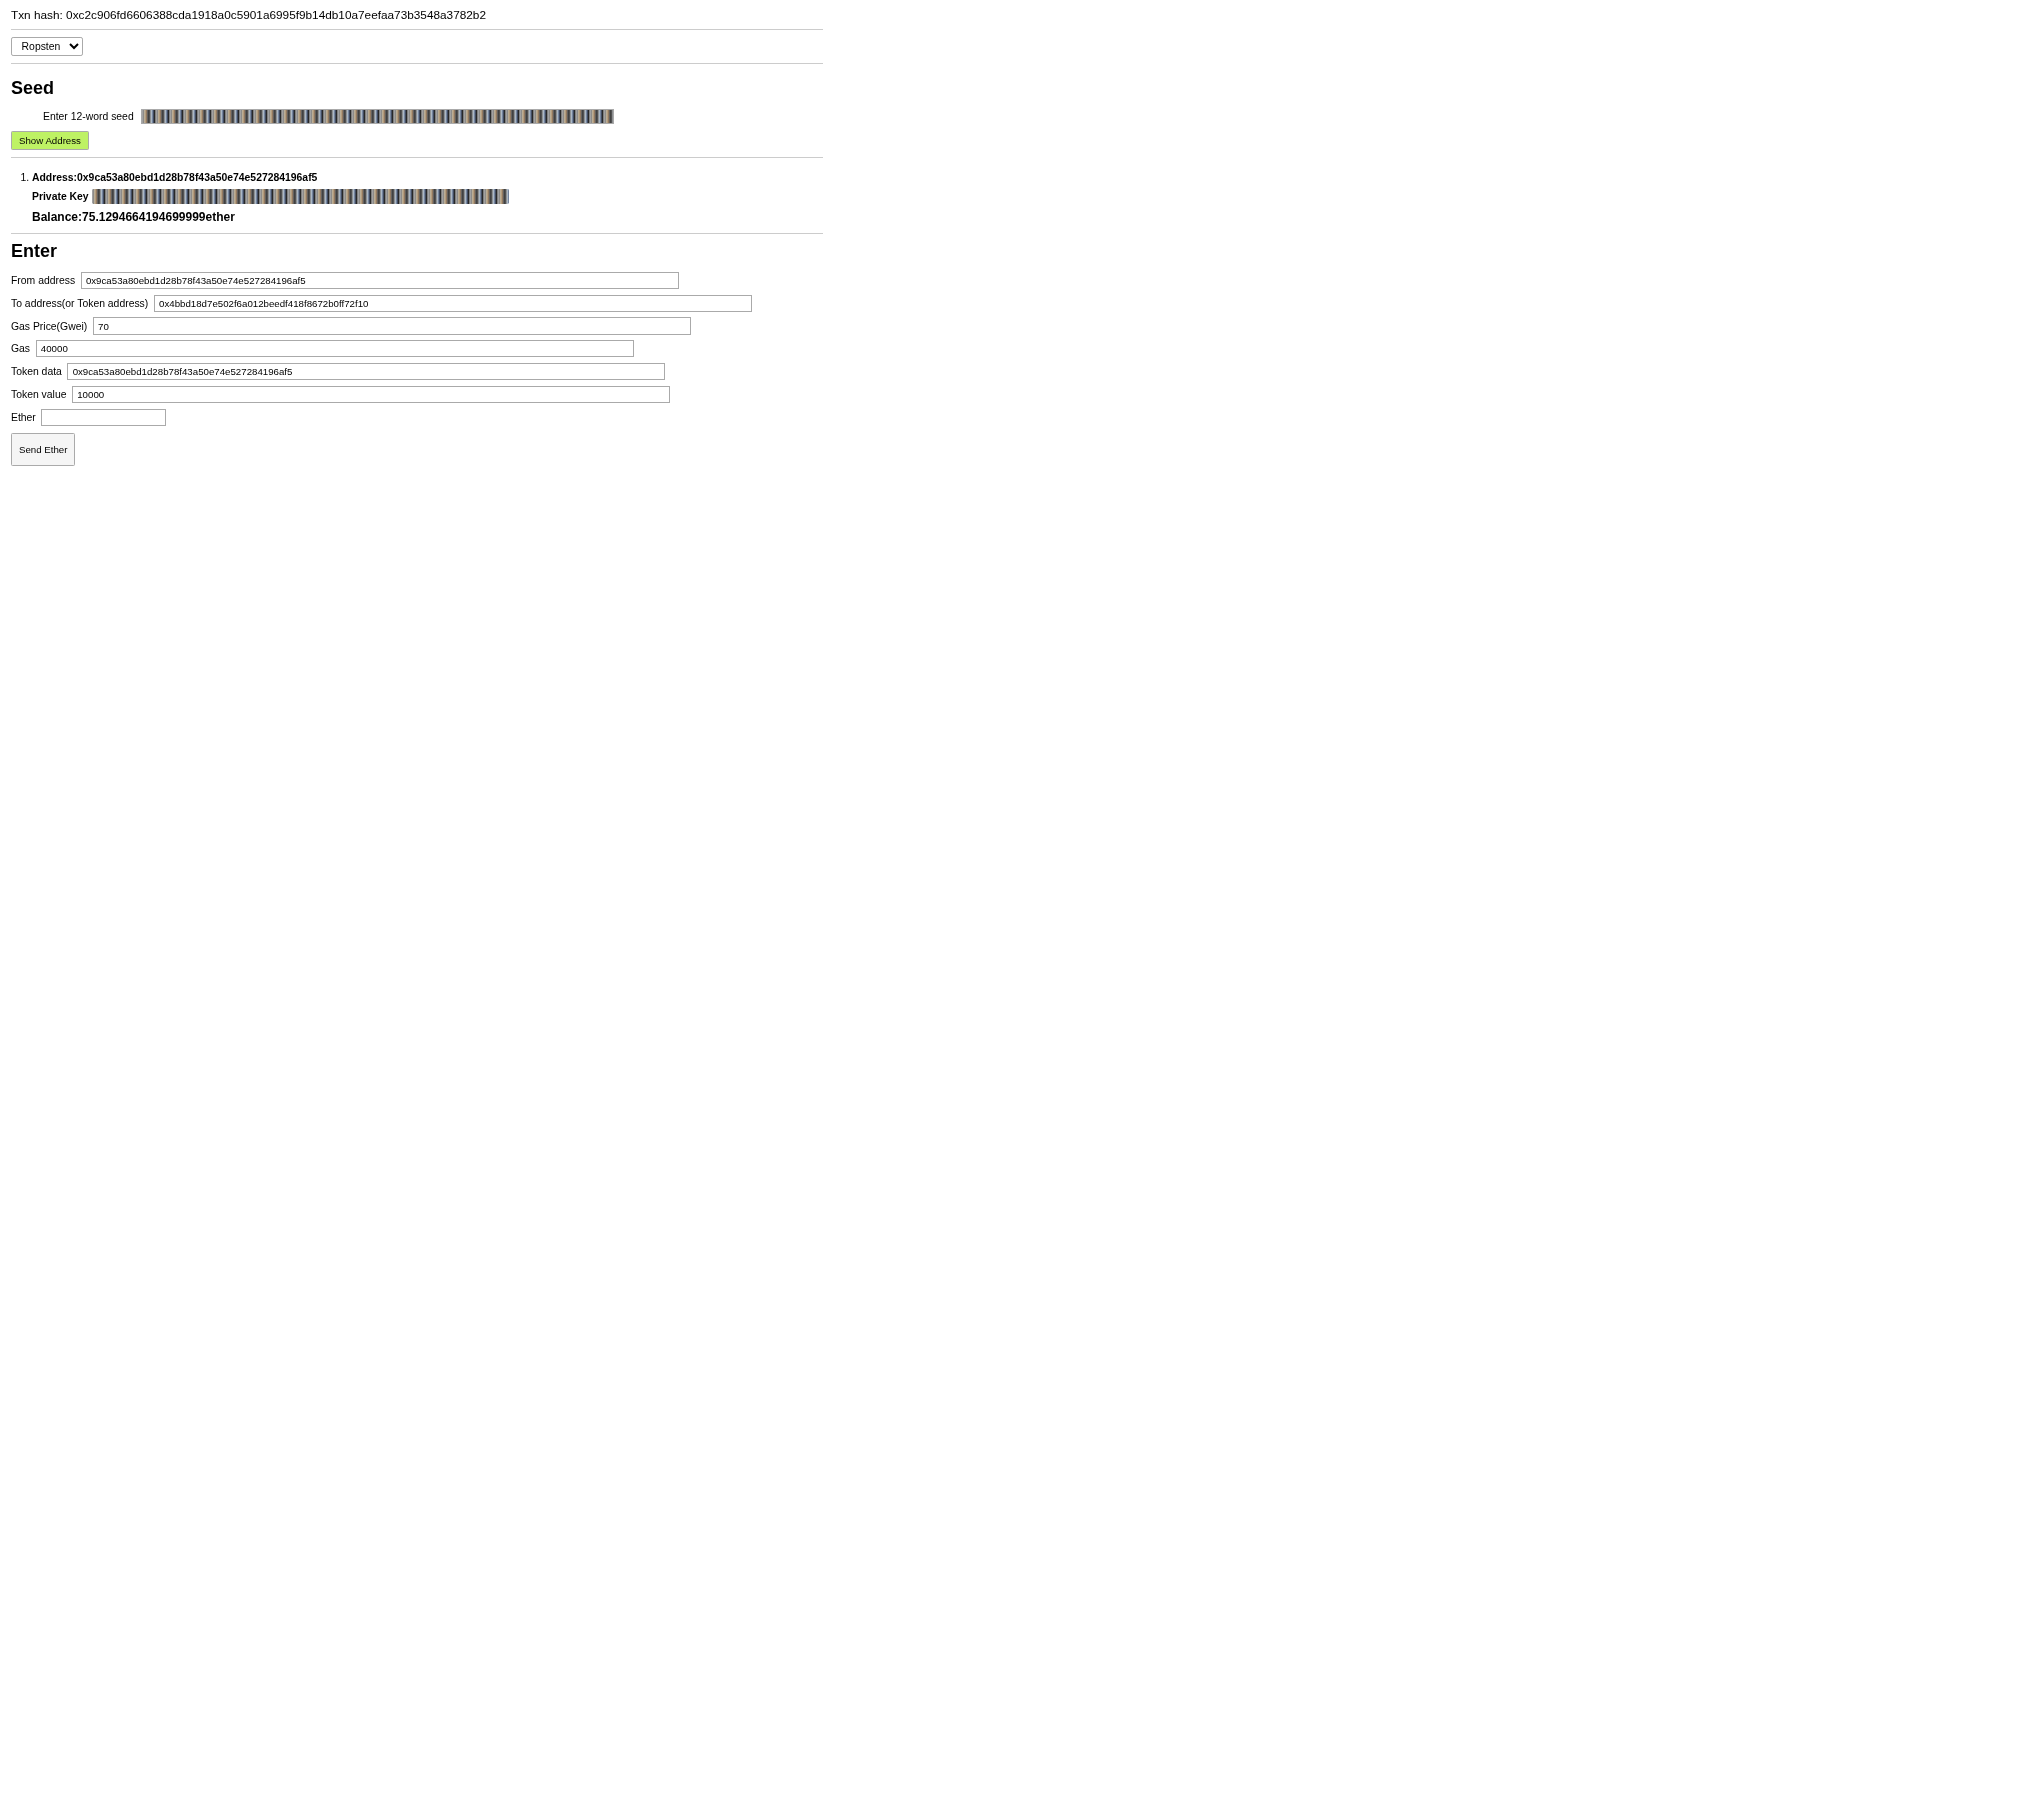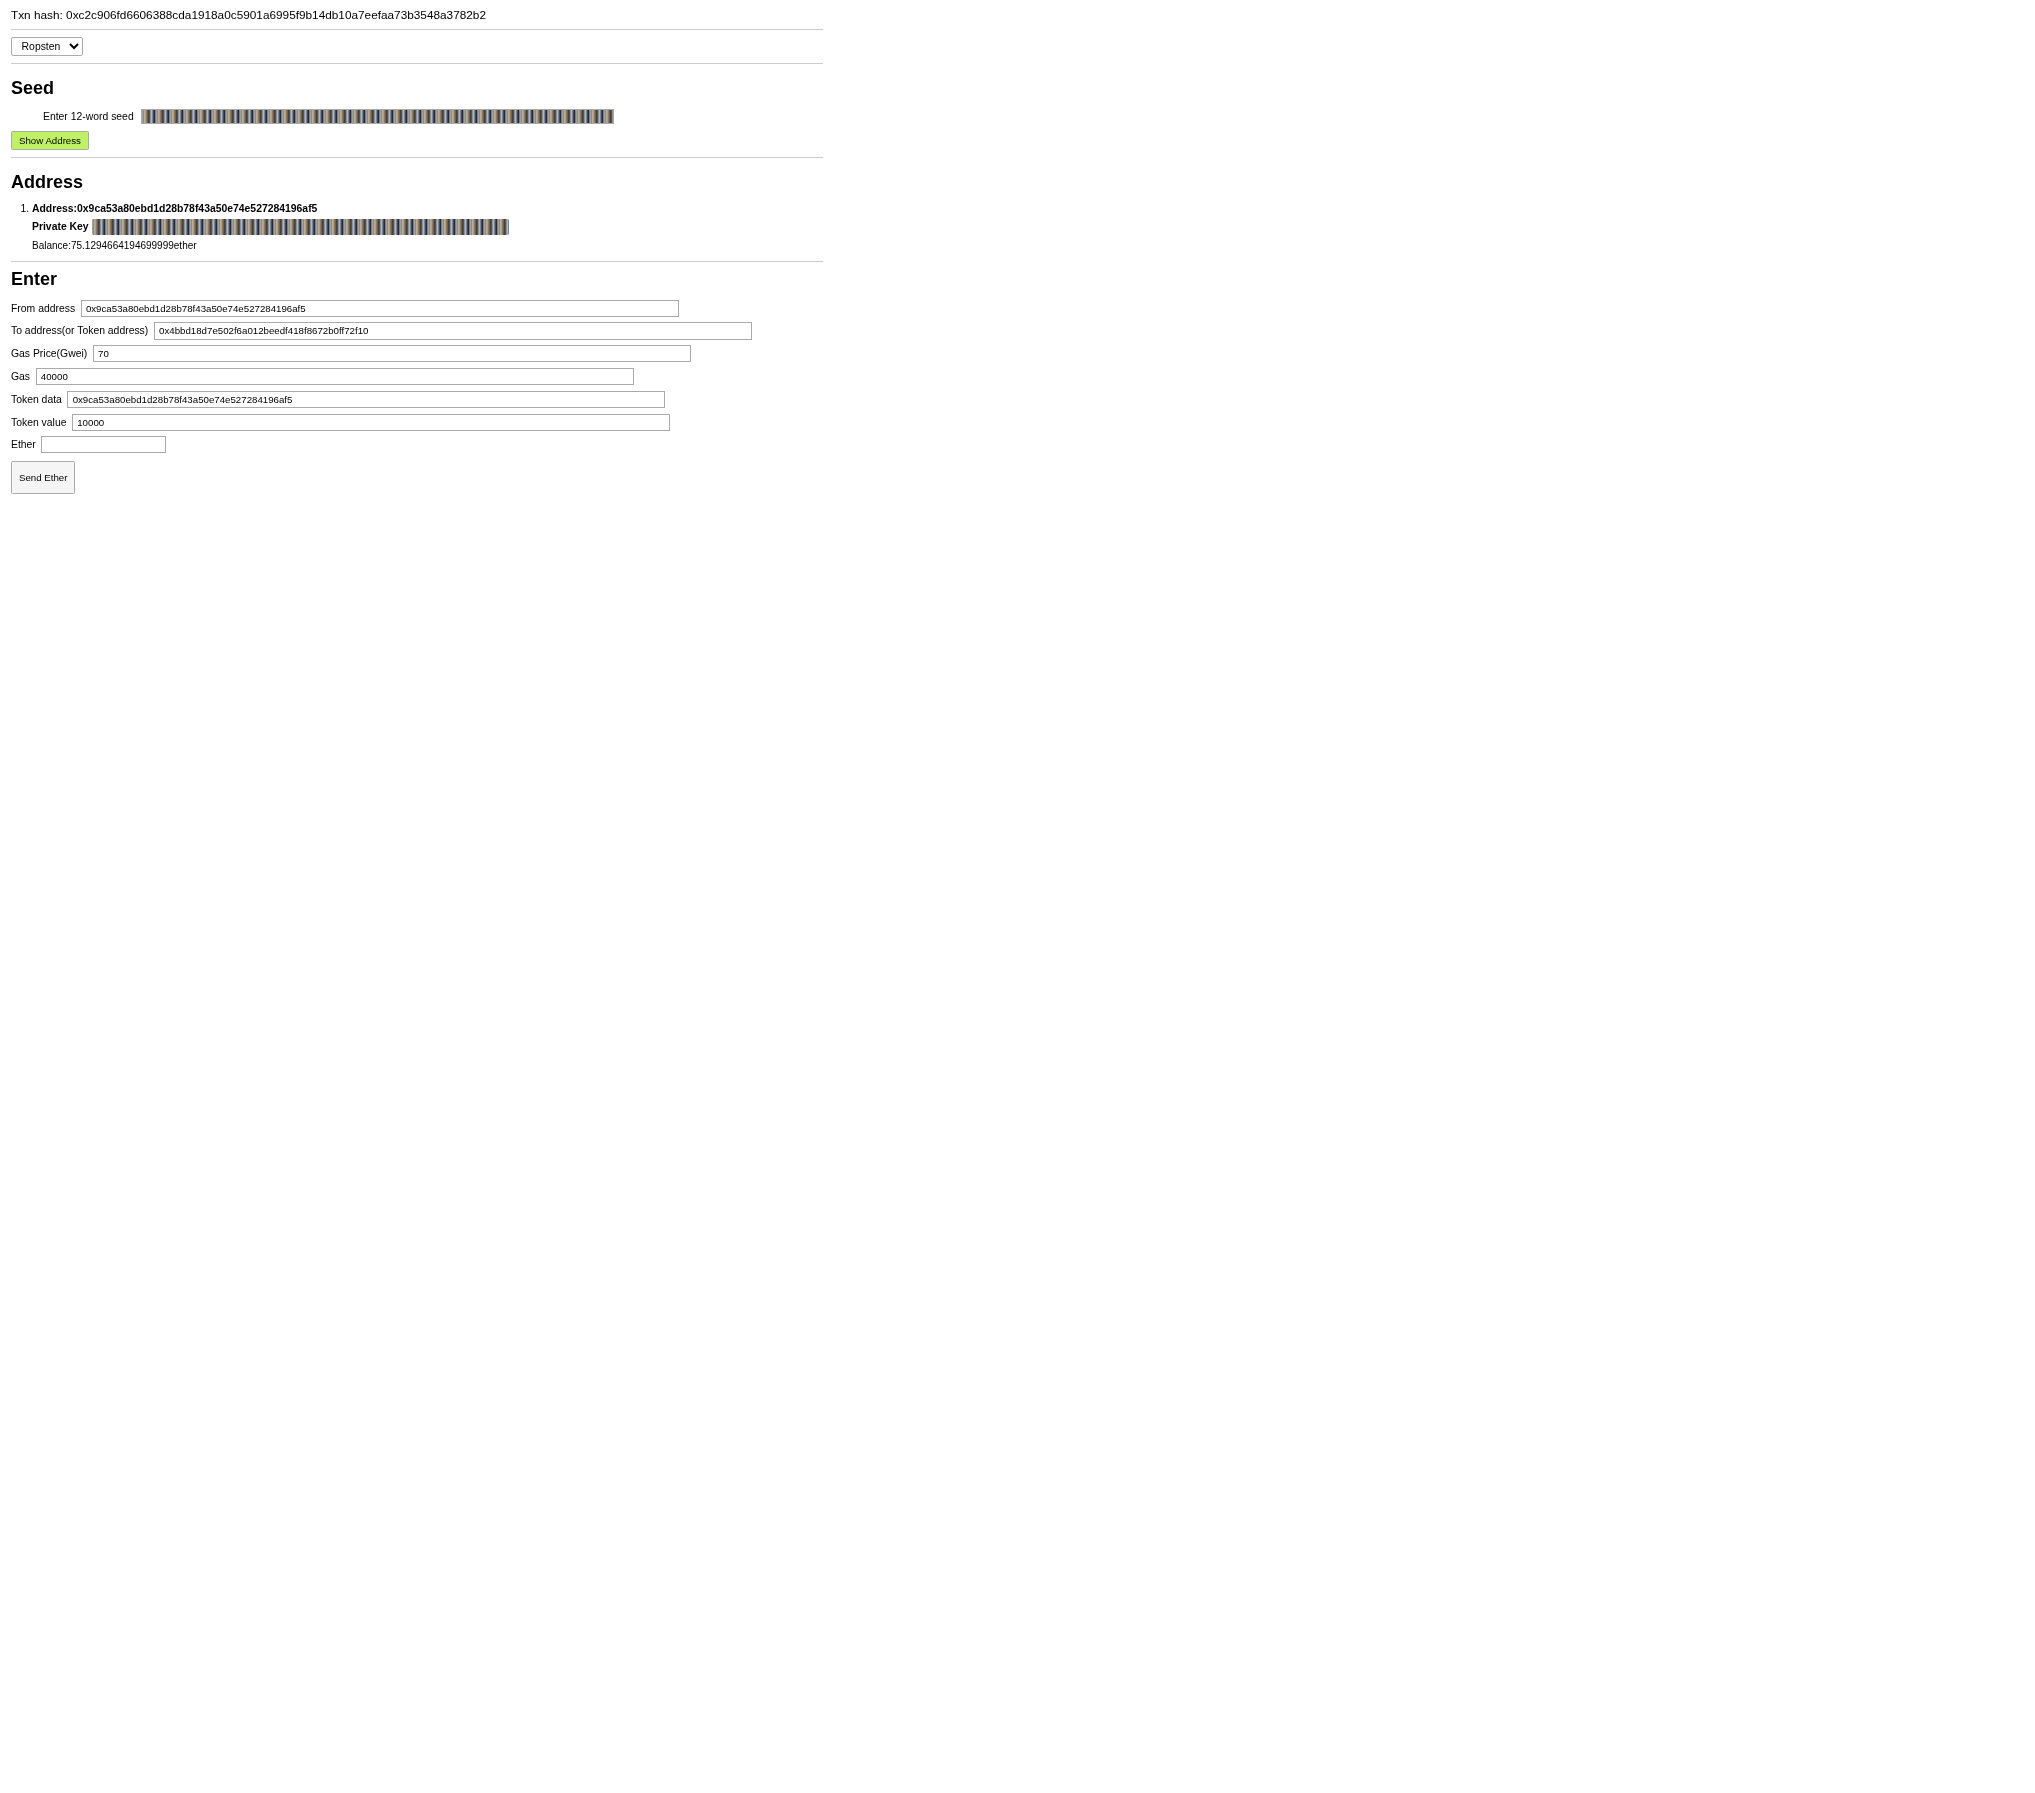--- a/index.html
+++ b/index.html
@@ -140,22 +140,22 @@
         #506080 11px,
         #282828 12.5px,
         #aaa 14px
       );
       filter: blur(0.7px);
       border: 0.7px solid #aaa;
       vertical-align: middle;
     }
 
     .balance-line {
-      font-weight: normal;
-      font-size: 10px;
+      font-weight: bold;
+      font-size: 12px;
     }
 
     .send-section {
       margin-top: 7px;
     }
 
     .send-section h2 {
       font-size: 18px;
       font-weight: bold;
       margin-bottom: 9.7px;
@@ -224,21 +224,20 @@
   <div class="seed-row">
     <span class="seed-label">Enter 12-word seed</span>
     <span class="seed-blur"></span>
   </div>
   <button class="show-address-btn">Show Address</button>
 </section>
 
 <hr>
 
 <section>
-  <h2>Address</h2>
   <ol class="address-list">
     <li>
       <div class="address-line">
         <span>Address:</span><span>0x9ca53a80ebd1d28b78f43a50e74e527284196af5</span>
       </div>
       <div class="private-key-line">
         <span>Private Key</span>
         <span class="private-key-blur"></span>
       </div>
       <div class="balance-line">

